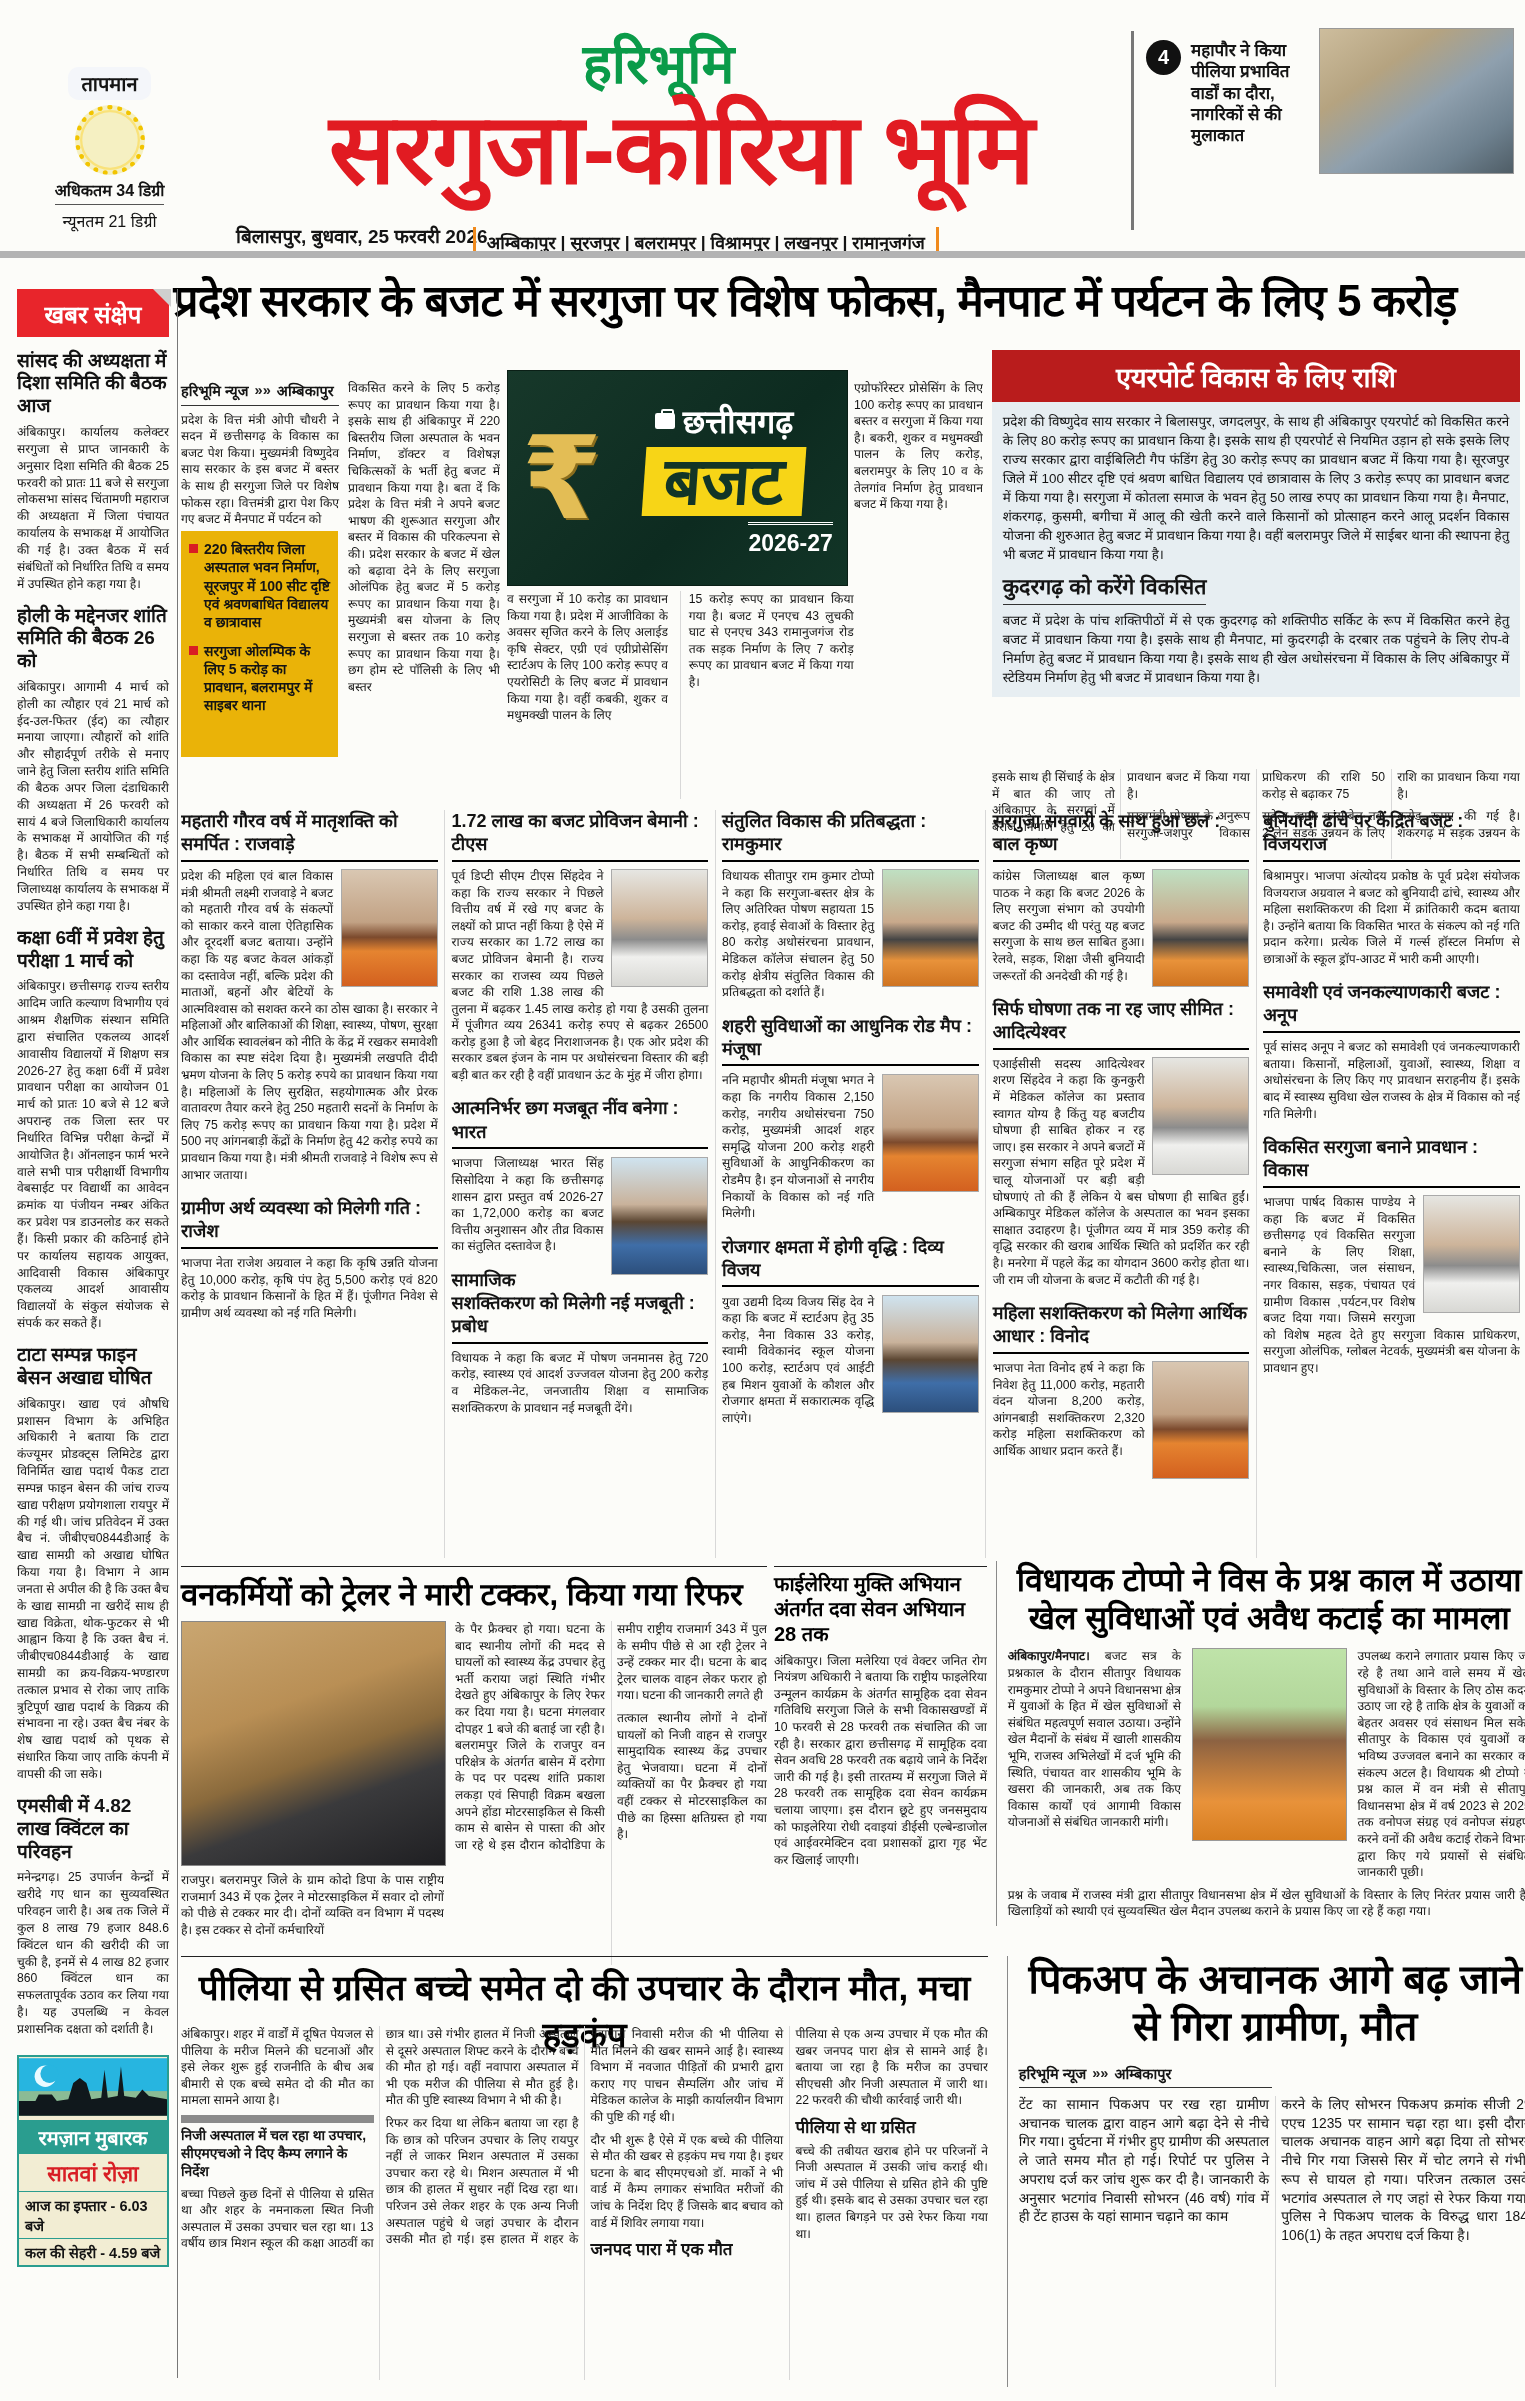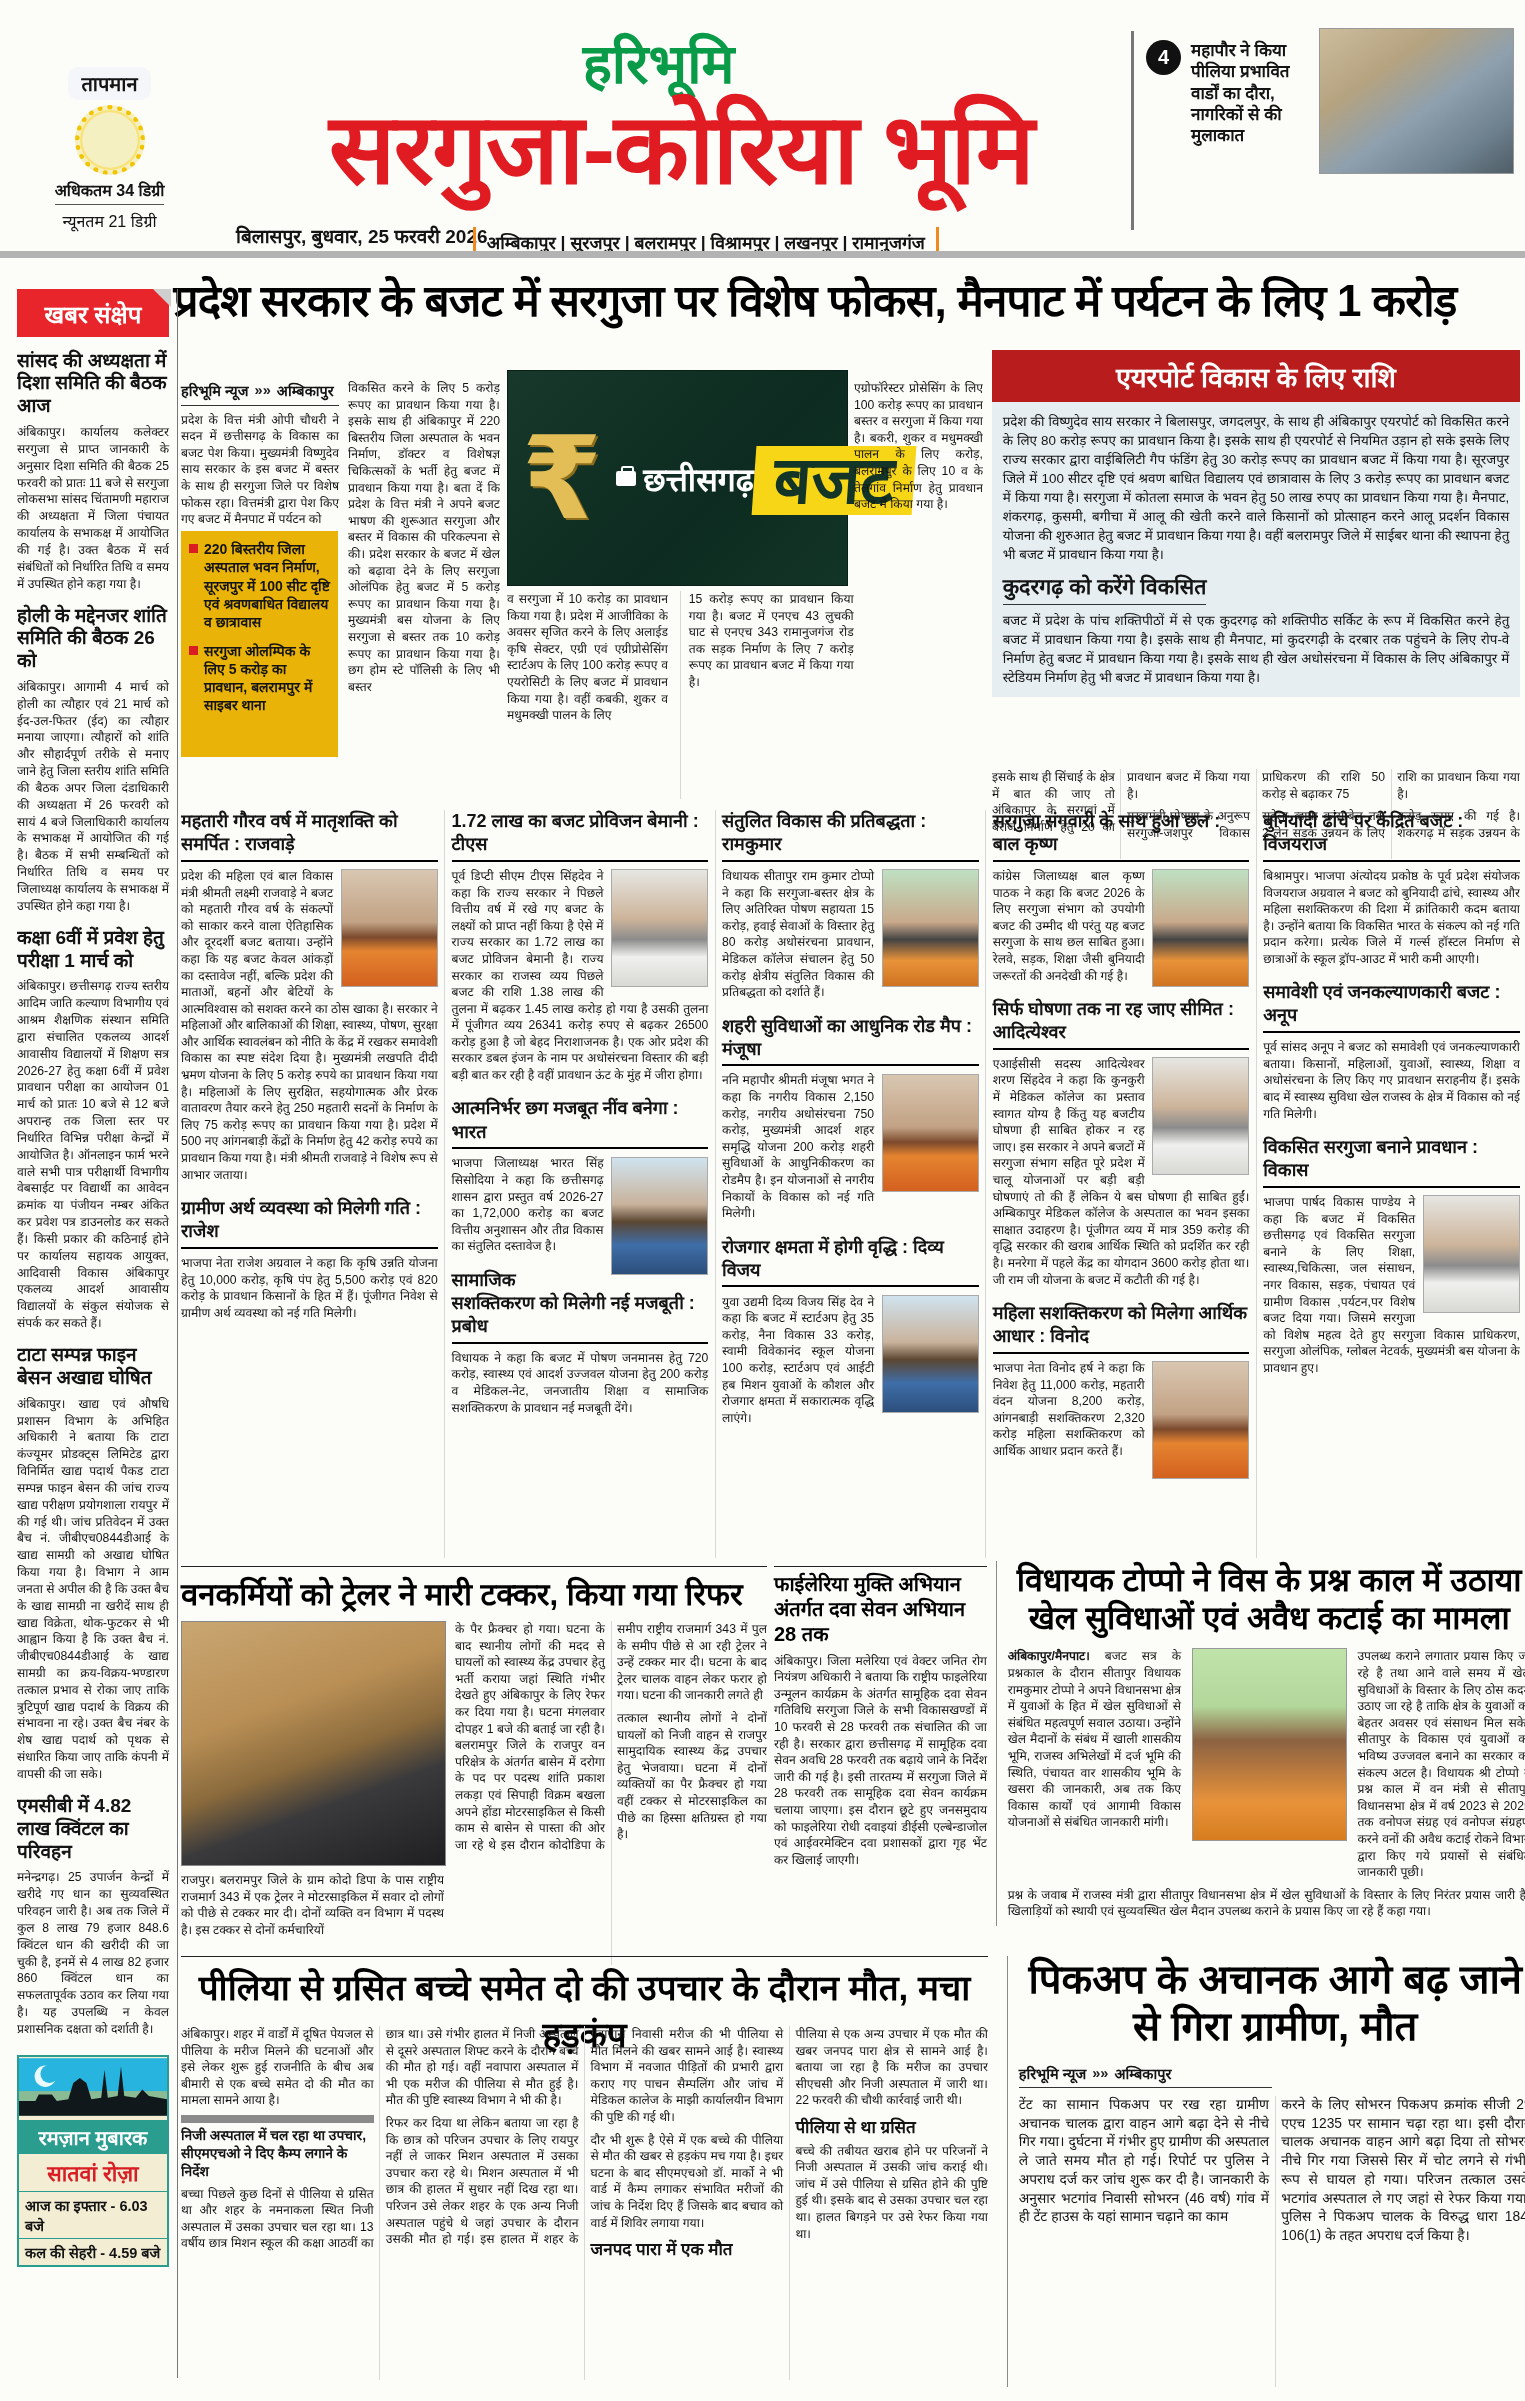--- a/index.html
+++ b/index.html
@@ -41,21 +41,21 @@
   .rz-line{font-weight:800;font-size:14.5px;padding:3.1px 6.1px;}
   
   .byline{display:flex;align-items:center;gap:6.1px;font-weight:800;font-size:14.5px;border-bottom:1.5px solid #333;padding-bottom:4.6px;margin-bottom:6.1px;}
   .byline .arr::before{content:"»»";color:#222;font-weight:900;}
   .bulletbox{background:#eab308;padding:9.2px 7.7px;}
   .bullet{display:flex;gap:6.1px;font-weight:800;font-size:14px;line-height:1.3;margin-bottom:10.7px;}
   .bullet .sq{flex:0 0 9.2px;width:9.2px;height:9.2px;background:#d91d23;margin-top:3.8px;}
   .graphic{background:linear-gradient(135deg,#17382a,#0d2b20 60%,#123527);display:flex;align-items:center;
            padding:10.7px 13.8px;gap:13.8px;border:0.8px solid #0a1f16;}
   .rupee{font-size:115px;font-weight:900;color:#e3bd55;text-shadow:2.3px 2.3px 0 #8a6d1d;line-height:1;}
-  .gright{flex:1;display:flex;align-items:center;}
+  .gright{flex:1;display:flex;flex-direction:column;align-items:center;}
   .gstate{color:#fff;font-weight:900;font-size:32px;display:flex;align-items:center;gap:7.7px;}
   .brief-icon{width:20px;height:15.3px;background:#fff;border-radius:2.3px;position:relative;display:inline-block;}
   .brief-icon::before{content:"";position:absolute;top:-4.6px;left:5.4px;width:9.2px;height:4.6px;border:2.3px solid #fff;border-bottom:none;border-radius:2.3px 2.3px 0 0;}
   .gword{background:#f7d517;color:#123527;font-weight:900;font-size:66px;line-height:1.05;padding:0 20px;margin-top:4.6px;transform:skewX(-4deg);}
   .gyear{color:#fff;font-weight:900;font-size:23px;align-self:flex-end;margin-top:6.1px;border-top:3.8px double #fff;padding-top:4.6px;}
   .redbox-h{background:#b91c1c;color:#fff;font-weight:900;font-size:27px;text-align:center;padding:7.7px;}
   .redbox-b{background:#e7eef2;padding:9.2px 10.7px;font-size:13.4px;line-height:1.42;text-align:justify;}
   .redbox-sub{font-weight:900;font-size:21.4px;border-bottom:1.5px solid #333;display:inline-block;padding-bottom:2.3px;margin:7.7px 0 6.1px;}
   .cols2{column-count:2;column-gap:12.2px;column-rule:0.8px solid #d8d8d8;}
   .cols4{column-count:4;column-gap:12.2px;column-rule:0.8px solid #d8d8d8;}
@@ -93,21 +93,21 @@
   <div class="abs dateline" style="left:236px;top:223px;">बिलासपुर, बुधवार, 25 फरवरी 2026</div>
   <div class="abs navbar" style="left:473px;top:227px;">अम्बिकापुर | सूरजपुर | बलरामपुर | विश्रामपुर | लखनपुर | रामानुजगंज</div>
 
   <div class="abs pgbadge" style="left:1146px;top:40px;">4</div>
   <div class="abs promo-cap" style="left:1191px;top:40px;width:122px;">महापौर ने किया पीलिया प्रभावित वार्डों का दौरा, नागरिकों से की मुलाकात</div>
   <div class="abs photo" style="left:1319px;top:27.5px;width:193px;height:144px;"></div>
   <div class="abs" style="left:1131px;top:31px;width:9.2px;height:199px;border-left:3.1px solid #777;"></div>
 
   <div class="abs grayrule" style="top:251px;"></div>
 
-  <h1 class="abs mainhead" style="left:115px;top:277px;width:1400px;">प्रदेश सरकार के बजट में सरगुजा पर विशेष फोकस, मैनपाट में पर्यटन के लिए 1 करोड़</h1>
+  <h1 class="abs mainhead" style="left:115px;top:277px;width:1400px;">प्रदेश सरकार के बजट में सरगुजा पर विशेष फोकस, मैनपाट में पर्यटन के लिए 5 करोड़</h1>
 
   <div class="abs sidebar" style="left:17px;top:289px;width:152px;height:2089px;overflow:hidden;">
     <div class="sb-head">खबर संक्षेप</div>
     <h4 class="sb-title">सांसद की अध्यक्षता में दिशा समिति की बैठक आज</h4>
     <p class="sb-body">अंबिकापुर। कार्यालय कलेक्टर सरगुजा से प्राप्त जानकारी के अनुसार दिशा समिति की बैठक 25 फरवरी को प्रातः 11 बजे से सरगुजा लोकसभा सांसद चिंतामणी महाराज की अध्यक्षता में जिला पंचायत कार्यालय के सभाकक्ष में आयोजित की गई है। उक्त बैठक में सर्व संबंधितों को निर्धारित तिथि व समय में उपस्थित होने कहा गया है।</p>
     <h4 class="sb-title">होली के मद्देनजर शांति समिति की बैठक 26 को</h4>
     <p class="sb-body">अंबिकापुर। आगामी 4 मार्च को होली का त्यौहार एवं 21 मार्च को ईद-उल-फितर (ईद) का त्यौहार मनाया जाएगा। त्यौहारों को शांति और सौहार्दपूर्ण तरीके से मनाए जाने हेतु जिला स्तरीय शांति समिति की बैठक अपर जिला दंडाधिकारी की अध्यक्षता में 26 फरवरी को सायं 4 बजे जिलाधिकारी कार्यालय के सभाकक्ष में आयोजित की गई है। बैठक में सभी सम्बन्धितों को निर्धारित तिथि व समय पर जिलाध्यक्ष कार्यालय के सभाकक्ष में उपस्थित होने कहा गया है।</p>
     <h4 class="sb-title">कक्षा 6वीं में प्रवेश हेतु परीक्षा 1 मार्च को</h4>
     <p class="sb-body">अंबिकापुर। छत्तीसगढ़ राज्य स्तरीय आदिम जाति कल्याण विभागीय एवं आश्रम शैक्षणिक संस्थान समिति द्वारा संचालित एकलव्य आदर्श आवासीय विद्यालयों में शिक्षण सत्र 2026-27 हेतु कक्षा 6वीं में प्रवेश प्रावधान परीक्षा का आयोजन 01 मार्च को प्रातः 10 बजे से 12 बजे अपरान्ह तक जिला स्तर पर निर्धारित विभिन्न परीक्षा केन्द्रों में आयोजित है। ऑनलाइन फार्म भरने वाले सभी पात्र परीक्षार्थी विभागीय वेबसाईट पर विद्यार्थी का आवेदन क्रमांक या पंजीयन नम्बर अंकित कर प्रवेश पत्र डाउनलोड कर सकते हैं। किसी प्रकार की कठिनाई होने पर कार्यालय सहायक आयुक्त, आदिवासी विकास अंबिकापुर एकलव्य आदर्श आवासीय विद्यालयों के संकुल संयोजक से संपर्क कर सकते हैं।</p>
     <h4 class="sb-title">टाटा सम्पन्न फाइन बेसन अखाद्य घोषित</h4>

